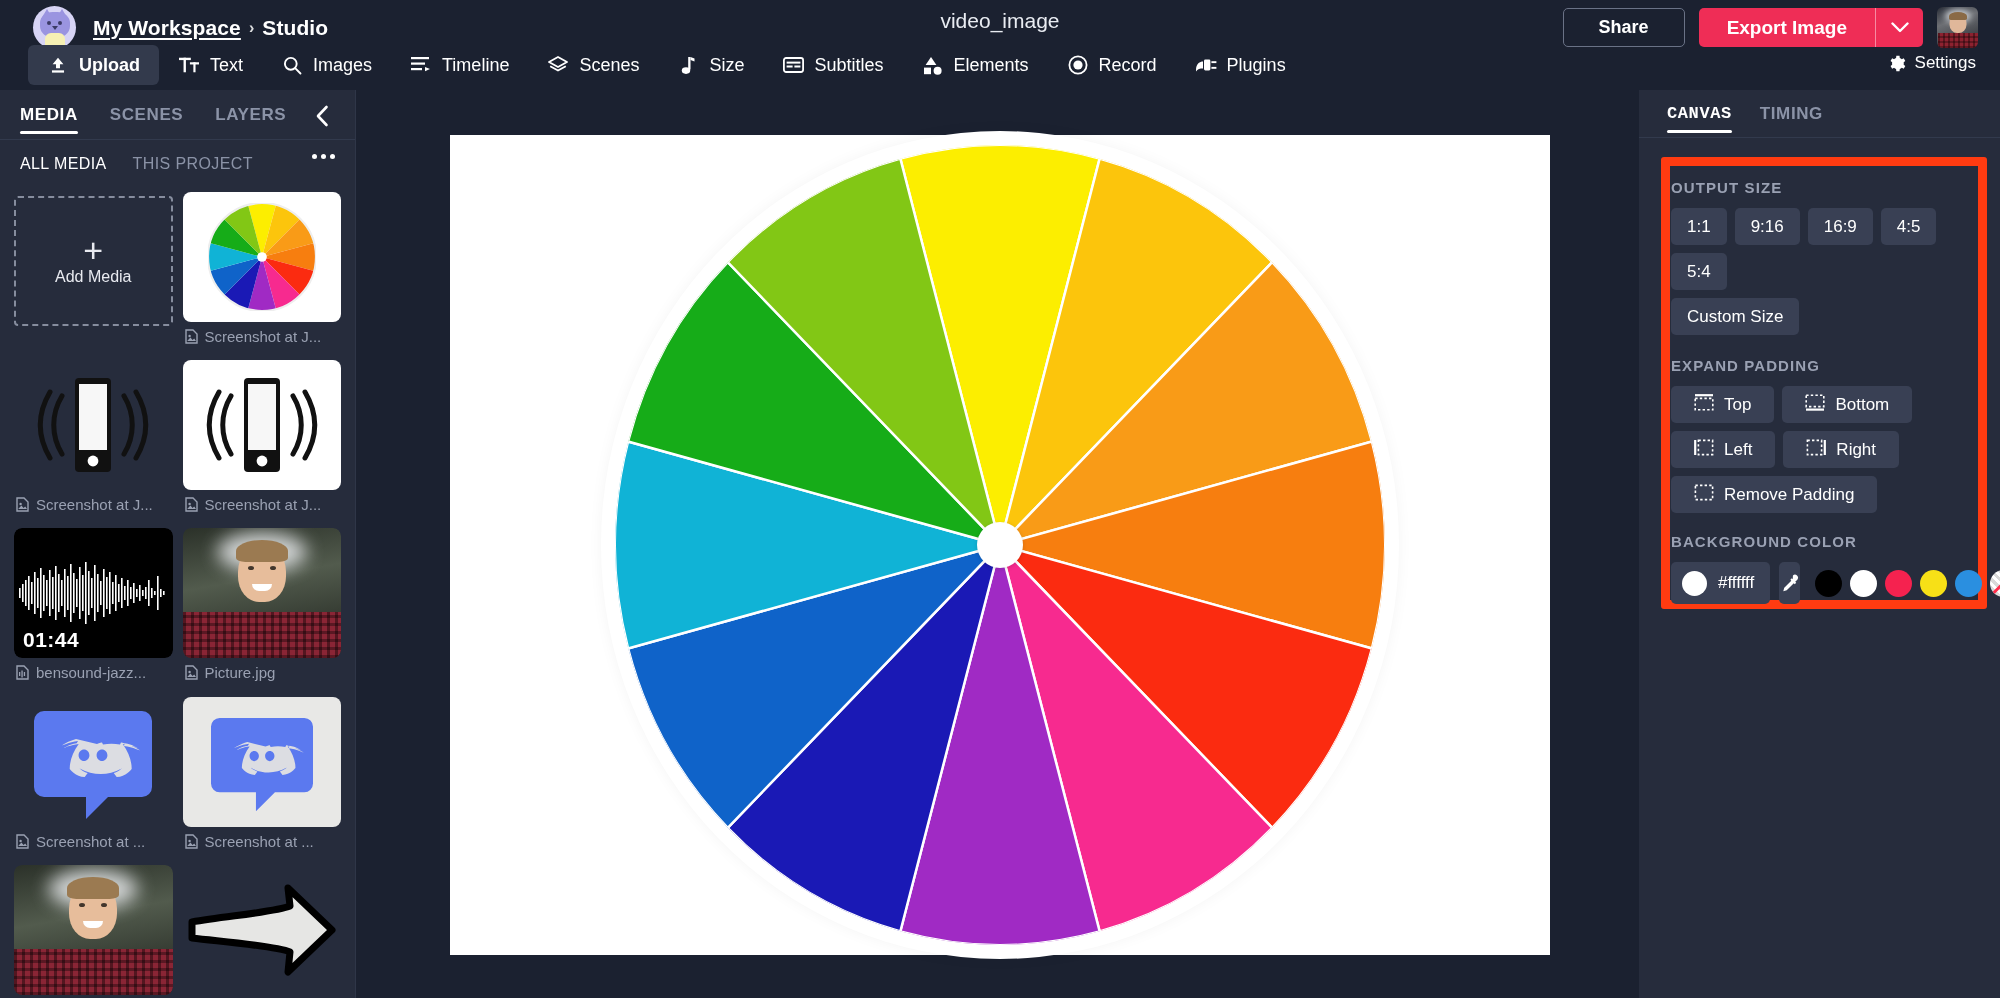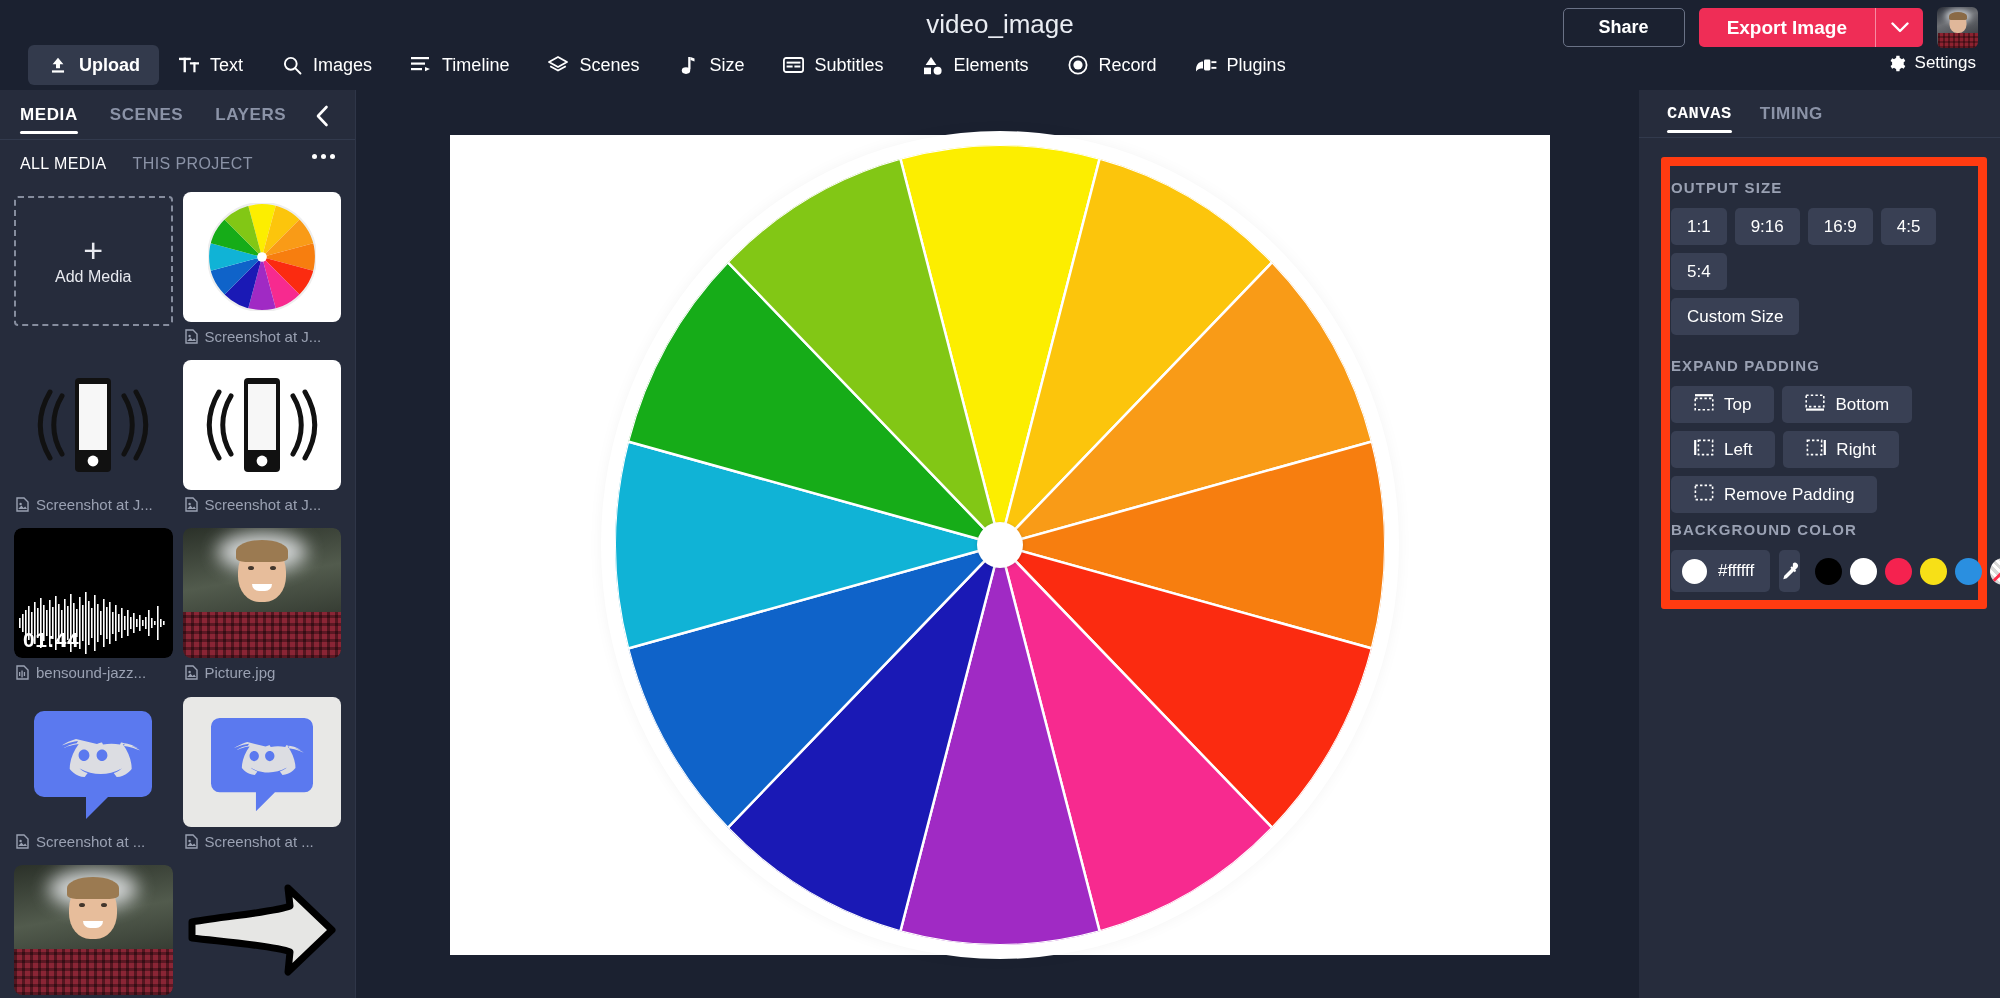--- a/index.html
+++ b/index.html
@@ -54,21 +54,21 @@
   }
   .breadcrumb {
     font-size: 21px; font-weight: 700; color: #fff; letter-spacing: .1px;
     display: flex; align-items: center; gap: 8px;
   }
   .breadcrumb .ws { text-decoration: underline; text-underline-offset: 3px; }
   .breadcrumb .sep { font-size: 16px; opacity: .85; font-weight: 600; }
 
   .doc-title {
     position: absolute; left: 0; top: 9px; width: 2000px; text-align: center;
-    font-size: 26px; font-weight: 400; color: #e9ecf2; pointer-events: none;
+    font-size: 21px; font-weight: 400; color: #e9ecf2; pointer-events: none;
   }
 
   .topright {
     position: absolute; right: 22px; top: 7px;
     display: flex; align-items: center; gap: 14px;
   }
   .btn-share {
     height: 39px; padding: 8px 35px; border: 1px solid #6a7286; border-radius: 5px;
     background: transparent; color: #fff; font-size: 18px; font-weight: 600;
     display: flex; align-items: center; justify-content: center;
@@ -186,21 +186,21 @@
     gap: 4px; color: #e8eaf0; font-size: 16px; margin-top: 4px;
   }
   .add-media .plus { font-size: 34px; line-height: 28px; font-weight: 300; }
 
   .thumb-white { background: #fff; border-radius: 8px; }
   .thumb-phone {
     width: 100%; height: 100%; display: flex; align-items: center; justify-content: center;
   }
   .thumb-audio {
     width: 100%; height: 100%; background: #000; border-radius: 8px;
-    position: relative; display:flex; align-items:flex-end; justify-content:center;
+    position: relative; display:flex; align-items:center; justify-content:center;
   }
   .thumb-audio .dur {
     position: absolute; left: 9px; bottom: 6px; color: #fff;
     font-size: 21px; font-weight: 700; letter-spacing: .5px;
   }
   .thumb-photo {
     width: 100%; height: 100%; border-radius: 8px; overflow: hidden; position: relative;
     background: linear-gradient(170deg,#2b3129 0%, #525b4d 40%, #1d211c 100%);
   }
   .thumb-photo .pglow {
@@ -323,20 +323,36 @@
     content: ""; position: absolute; left: -4px; top: 11px; width: 36px; height: 3px;
     background: #ff2d4b; transform: rotate(-45deg);
   }
   .swatches { display: flex; align-items: center; gap: 8px; margin-left: 6px; }
 </style>
 </head>
 <body>
 
 <div class="topbar">
 
+  <div class="brand">
+    <div class="avatar-workspace">
+      <div class="ear-l"></div>
+        <div class="ear-r"></div>
+      <div class="cat-head"></div>
+      <div class="eye-l"></div>
+        <div class="eye-r"></div>
+      <div class="nose"></div>
+      <div class="body"></div>
+    </div>
+    <div class="breadcrumb">
+      <span class="ws">My Workspace</span>
+      <span class="sep">›</span>
+      <span>Studio</span>
+    </div>
+  </div>
 
   <div class="doc-title">video_image</div>
 
   <div class="topright">
     <button class="btn-share">Share</button>
     <div class="export-group">
       <button class="btn-export">Export Image</button>
       <button class="btn-export-caret">
         <svg width="18" height="11" viewBox="0 0 18 11">
           <path d="M1.5 1.5 L9 9 L16.5 1.5" stroke="#fff" stroke-width="2.4" fill="none" stroke-linecap="round" stroke-linejoin="round"></path>
@@ -835,21 +851,21 @@
       <div class="chip icon-chip">
         <span>
           <svg width="20" height="17" viewBox="0 0 20 17">
             <rect x="1.4" y="1.4" width="17.2" height="14.2" fill="none" stroke="#fff" stroke-width="1.6" stroke-dasharray="2.4 2.2"></rect>
           </svg>
         </span>
         <span>Remove Padding</span>
       </div>
     </div>
 
-    <div class="rp-section-title" style="margin-top:8px;">BACKGROUND COLOR</div>
+    <div class="rp-section-title" style="margin-top:20px;">BACKGROUND COLOR</div>
 
     <div class="bg-row">
       <div class="hex-field">
         <span class="hex-swatch"></span>
         <span class="hex-text">#ffffff</span>
       </div>
       <div class="eyedrop-btn">
         <svg width="21" height="21" viewBox="0 0 22 22">
           <path d="M14.6 2.6 a3.2 3.2 0 0 1 4.6 4.4 l-2.2 2.2 1 1 -1.5 1.5 -1 -1 -7.4 7.4 -3.6 1 1 -3.6 7.4 -7.4 -1 -1 1.5 -1.5 1 1 z" fill="#fff"></path>
         </svg>

